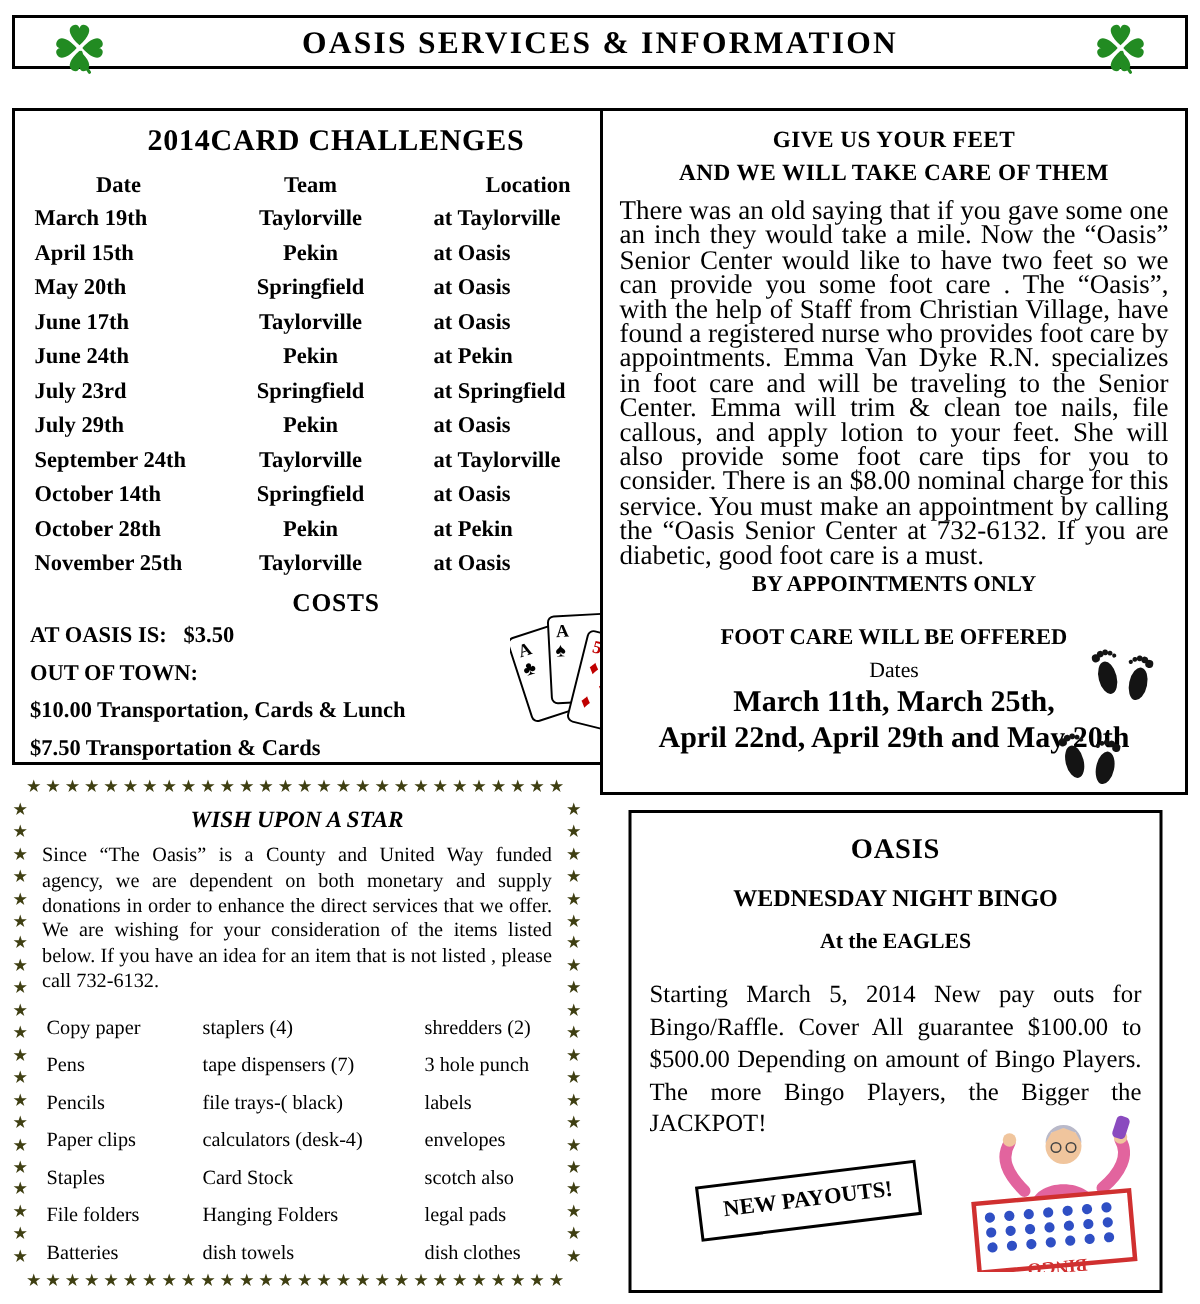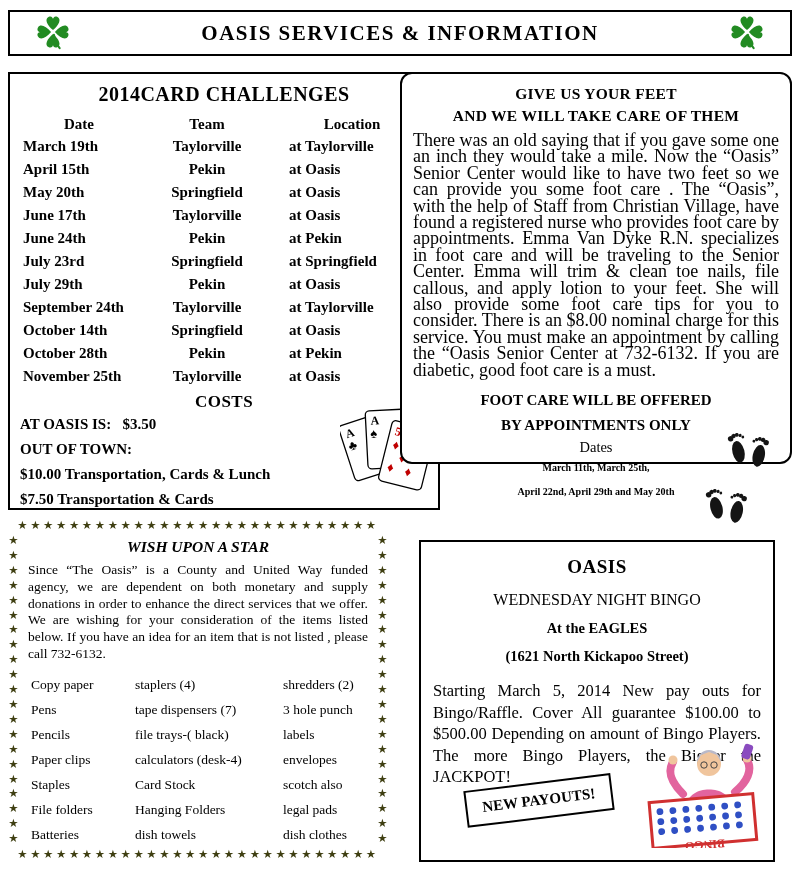--- a/index.html
+++ b/index.html
@@ -6,21 +6,21 @@
   html, body { background: #fff; }
   body {
     width: 800px; height: 869px; position: relative;
     font-family: "Liberation Serif", serif; color: #000;
     --star: #3f3f12;
   }
   .box { position: absolute; background: #fff; border: 2.5px solid #000; }
 
   
   #header {
-    left: 8px; top: 10px; width: 784px; height: 46px;
+    left: 8px; top: 10px; width: 784px; height: 36px;
     display: flex; align-items: center; justify-content: center;
   }
   #header .title { font-weight: bold; font-size: 21px; letter-spacing: 1.5px; }
   .clover { position: absolute; top: 1px; }
   .clover.left  { left: 24px; }
   .clover.right { right: 24px; }
 
   
   #card-box { left: 8px; top: 72px; width: 432px; height: 438px; padding: 9px 10px; }
   .card-title { text-align: center; font-weight: bold; font-size: 20px; letter-spacing: .5px; }
@@ -51,35 +51,35 @@
   }
   .wish-content { flex: 1; padding: 2px 7px; overflow: hidden; }
   .wish-title { text-align: center; font-weight: bold; font-size: 15.5px; margin: 3px 0 6px; font-style: italic; }
   .wish-body { font-size: 13.5px; text-align: justify; line-height: 16.8px; }
   .wish-items {
     display: grid; grid-template-columns: 104px 148px 1fr;
     row-gap: 9px; margin-top: 14px; font-size: 13.5px; padding-left: 3px;
   }
 
   
-  #feet-box { left: 400px; top: 72px; width: 392px; height: 392px; padding: 9px 11px; border-radius: 12px; }
+  #feet-box { left: 400px; top: 72px; width: 392px; height: 458px; padding: 9px 11px; }
   .feet-title { text-align: center; font-weight: bold; font-size: 15.5px; line-height: 22px; letter-spacing: .3px; }
   .feet-body { font-size: 18px; text-align: justify; line-height: 16.4px; margin-top: 5px; }
   .feet-sub { text-align: center; font-weight: bold; font-size: 15px; line-height: 25px; }
   .feet-sub1 { margin-top: 10px; }
   .dates-heading { text-align: center; font-weight: normal; font-size: 14.5px; margin-top: 1px; }
-  .dates-line { text-align: center; font-weight: bold; font-size: 10px; line-height: 24px; }
+  .dates-line { text-align: center; font-weight: bold; font-size: 20px; line-height: 24px; }
   .footprints { position: absolute; }
   #fp1 { right: 16px; top: 346px; }
   #fp2 { right: 38px; top: 402px; }
 
   
   #bingo-box { left: 419px; top: 540px; width: 356px; height: 322px; padding: 10px 12px; }
   .bingo-title { text-align: center; font-weight: bold; font-size: 19px; margin-top: 4px; letter-spacing: .5px; }
-  .bingo-subtitle { text-align: center; font-weight: normal; font-size: 16px; margin-top: 13px; }
+  .bingo-subtitle { text-align: center; font-weight: bold; font-size: 16px; margin-top: 13px; }
   .bingo-venue { text-align: center; font-weight: bold; font-size: 14.5px; margin-top: 11px; }
   .bingo-address { text-align: center; font-weight: bold; font-size: 14.5px; margin-top: 11px; }
   .bingo-body { font-size: 16.5px; text-align: justify; line-height: 21.5px; margin-top: 15px; }
   .payouts-badge {
     position: absolute; left: 44px; top: 240px; transform: rotate(-7deg);
     border: 2.5px solid #000; padding: 8px 15px; font-weight: bold; font-size: 15px; background: #fff;
   }
   #bingo-art { position: absolute; right: 6px; top: 200px; }
 </style>
 </head>
@@ -242,22 +242,22 @@
     </div>
     <div class="star-col">★★★★★★★★★★★★★★★★★★★★★</div>
   </div>
   <div class="star-row">★★★★★★★★★★★★★★★★★★★★★★★★★★★★</div>
 </div>
 
 <div class="box" id="feet-box">
   <div class="feet-title">GIVE US YOUR FEET</div>
   <div class="feet-title">AND WE WILL TAKE  CARE OF THEM</div>
   <div class="feet-body">There was an old saying that if you gave some one an inch they would take a mile. Now the “Oasis” Senior Center would like to have two feet so we can  provide you some foot care . The “Oasis”, with the help of Staff from  Christian Village, have found a  registered nurse who provides foot care by  appointments.  Emma Van Dyke R.N. specializes in foot care and will be traveling to the Senior Center. Emma will trim &amp; clean toe nails, file callous, and apply lotion to your feet. She will also provide some foot care tips for you to  consider. There is an $8.00 nominal charge for this  service. You must make an appointment by calling the “Oasis Senior Center at 732-6132. If you are diabetic, good foot care is a must.</div>
+  <div class="feet-sub">BY APPOINTMENTS ONLY</div>
   <div class="feet-sub feet-sub1">FOOT CARE WILL BE OFFERED</div>
-  <div class="feet-sub">BY APPOINTMENTS ONLY</div>
   <div class="dates-heading">Dates</div>
   <div class="dates-line">March 11th, March 25th,</div>
   <div class="dates-line">April 22nd, April 29th and May 20th</div>
 
   <span class="footprints" id="fp1">
     <svg width="52" height="52" viewBox="0 0 52 52">
       <g fill="#141414">
         <g transform="translate(15,26) rotate(-14)">
           <ellipse cx="0" cy="6" rx="6" ry="11"></ellipse>
           <circle cx="-4.5" cy="-8.5" r="2.7"></circle>
@@ -298,21 +298,20 @@
         </g>
       </g>
     </svg>
   </span>
 </div>
 
 <div class="box" id="bingo-box">
   <div class="bingo-title">OASIS</div>
   <div class="bingo-subtitle">WEDNESDAY NIGHT BINGO</div>
   <div class="bingo-venue">At the EAGLES</div>
-  <div class="bingo-address">(1621 North Kickapoo Street)</div>
   <div class="bingo-body">Starting March 5, 2014 New pay outs for Bingo/Raffle.  Cover All guarantee $100.00 to $500.00 Depending on amount of Bingo Players.  The more Bingo Players, the Bigger the JACKPOT!</div>
 
   <div class="payouts-badge">NEW PAYOUTS!</div>
 
   <span id="bingo-art">
     <svg width="124" height="106" viewBox="0 0 124 106">
       <path d="M40 52 C28 40 24 30 30 20" stroke="#e2649e" stroke-width="8" fill="none" stroke-linecap="round"></path>
       <path d="M92 50 C104 40 110 28 104 18" stroke="#e2649e" stroke-width="8" fill="none" stroke-linecap="round"></path>
       <circle cx="30" cy="18" r="4.5" fill="#f0c59d"></circle>
       <circle cx="104" cy="16" r="4.5" fill="#f0c59d"></circle>

